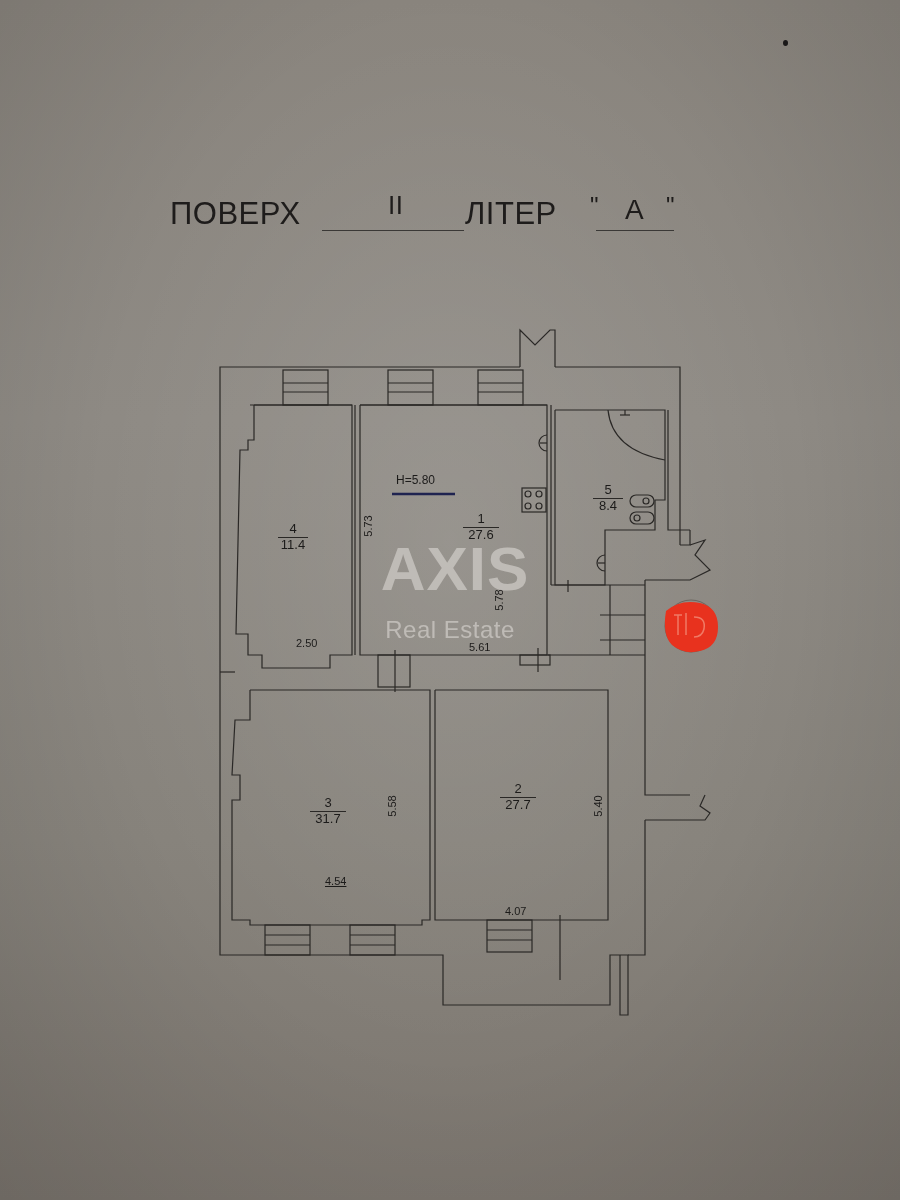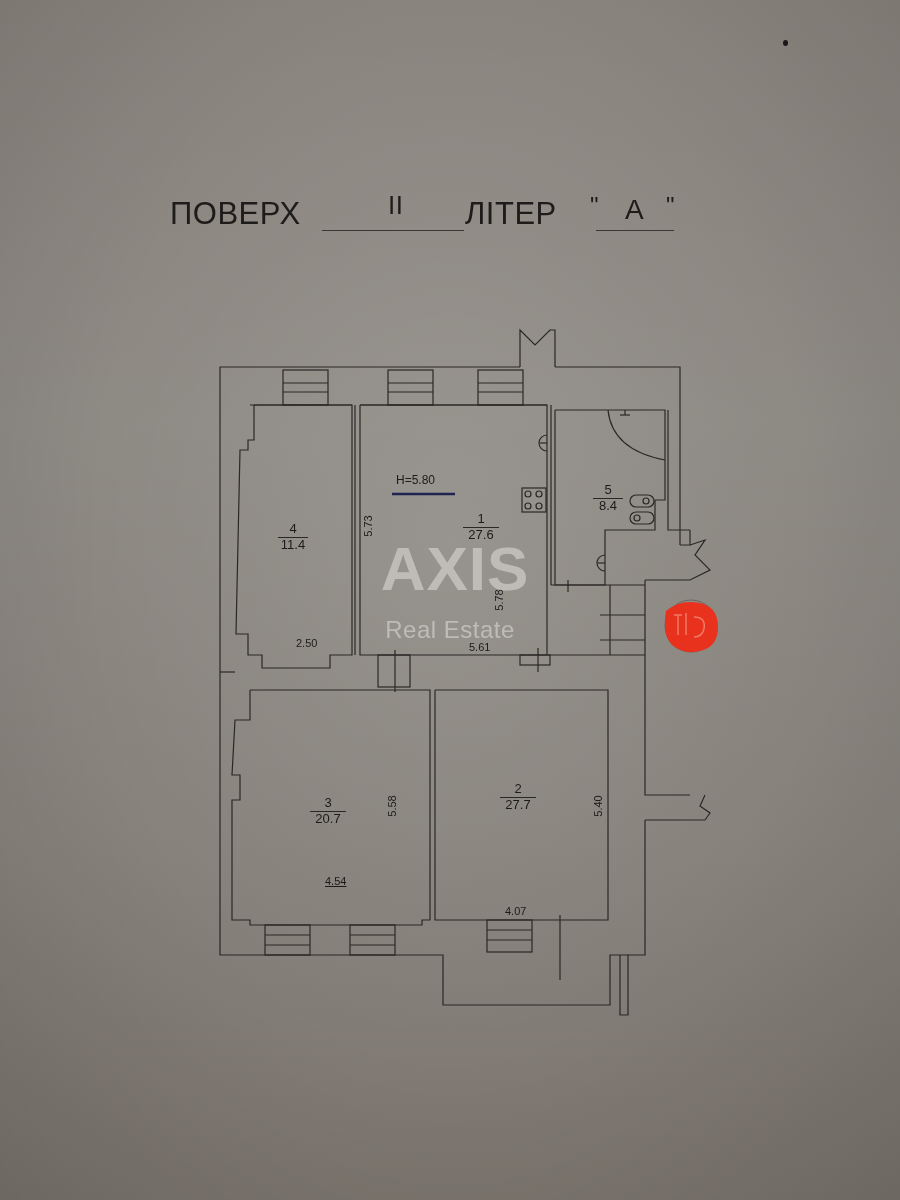--- a/index.html
+++ b/index.html
@@ -168,21 +168,21 @@
 <div class="lbl" style="left:463px;top:512px;width:36px;">
   <span class="num">1</span>
   <span>27.6</span>
 </div>
 <div class="lbl" style="left:593px;top:483px;width:30px;">
   <span class="num">5</span>
   <span>8.4</span>
 </div>
 <div class="lbl" style="left:310px;top:796px;width:36px;">
   <span class="num">3</span>
-  <span>20.7</span>
+  <span>31.7</span>
 </div>
 <div class="lbl" style="left:500px;top:782px;width:36px;">
   <span class="num">2</span>
   <span>27.7</span>
 </div>
 
 <div class="dim" style="left:396px;top:473px;font-size:12px;">H=5.80</div>
 
 <div class="dim vert" style="left:357px;top:520px;">5.73</div>
 <div class="dim" style="left:296px;top:637px;">2.50</div>

